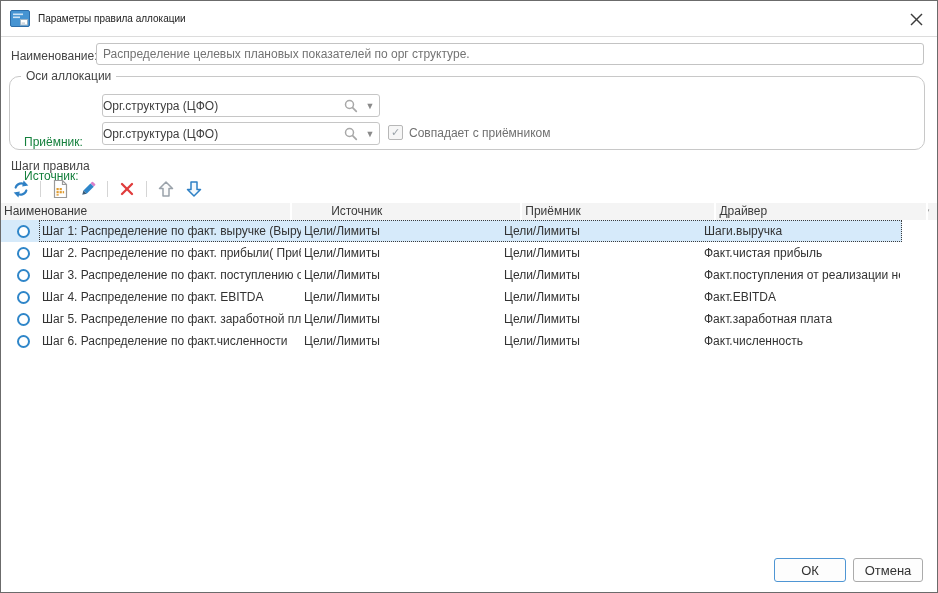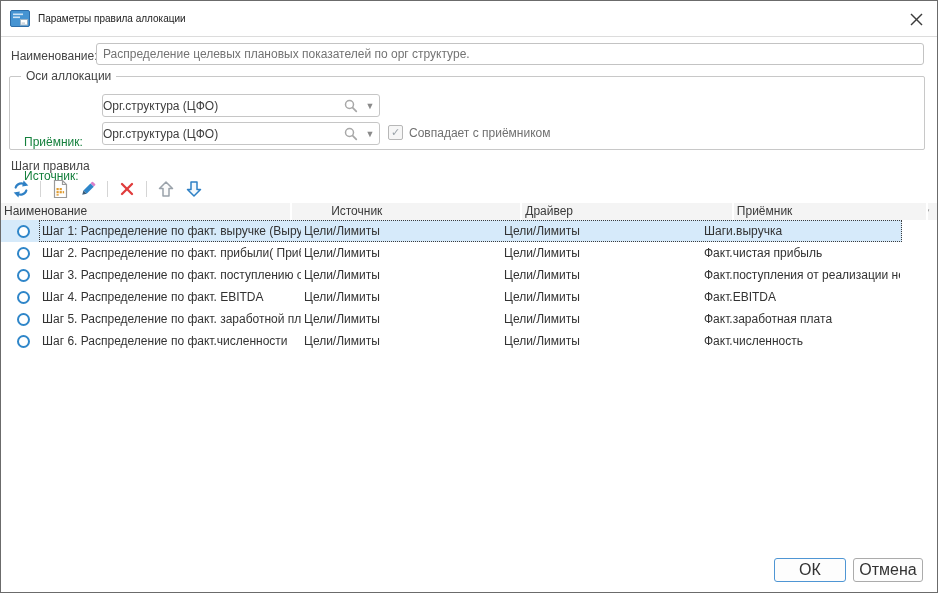--- a/index.html
+++ b/index.html
@@ -16,21 +16,21 @@
   .titlebar .title{margin-left:8px; font-size:10px; color:#222;}
   .close-btn{position:absolute; right:10px; top:7px; width:22px; height:22px;
     display:flex; align-items:center; justify-content:center; cursor:pointer;}
   
   .name-label{position:absolute; left:10px; top:48px; color:#444;}
   .name-input{position:absolute; left:95px; top:42px; width:814px; height:20px;
     border:1px solid #c3c3c3; border-radius:3px; padding:0 6px; font:12px "Liberation Sans",sans-serif;
     color:#737373; outline:none; background:#fff;}
   
   .groupbox{position:absolute; left:8px; top:75px; width:914px; height:72px;
-    border:1px solid #c8c8c8; border-radius:2px;}
+    border:1px solid #c8c8c8; border-radius:10px;}
   .groupbox .legend{position:absolute; top:-8px; left:11px; background:#fff; padding:0 5px; color:#444;}
   .fieldrow-label{position:absolute; left:14px; color:#15803d;margin-top:36px;}
   .combo{position:absolute; left:92px; width:276px; height:21px; border:1px solid #c6c6c6;
     border-radius:3px; display:flex; align-items:center; background:#fff; cursor:pointer;}
   .combo .val{flex:1; color:#3f3f3f; white-space:nowrap; overflow:hidden;}
   .combo .mag{width:16px; height:16px; margin-right:2px;}
   .combo .arr{width:18px; display:flex; align-items:center; justify-content:center; color:#8a8a8a; font-size:9px;}
   .checkbox-wrap{position:absolute; left:378px; top:48px; display:flex; align-items:center; color:#8d8d8d;}
   .checkbox-box{width:13px; height:13px; border:1px solid #b7b7b7; background:#f6f6f6; border-radius:2px;
     display:flex; align-items:center; justify-content:center; color:#9aa2a8; font-size:11px; line-height:1;}
@@ -58,21 +58,21 @@
   .cells{flex:1; display:flex; position:relative; align-items:center;}
   .td{padding-left:3px; white-space:nowrap; overflow:hidden; box-sizing:border-box; line-height:22px; height:22px;}
   .td.c-name{width:262px;}
   .td.c-src{width:200px;}
   .td.c-rcv{width:200px;}
   .td.c-drv{width:199px;}
   .trow.selected{background:#d6eafa;}
   .trow.selected .cells::after{content:""; position:absolute; inset:0; border:1px dotted #3c3c3c; pointer-events:none;}
   
   .btn{position:absolute; top:557px; height:24px; background:#fdfdfd; border-radius:3px;
-    display:flex; align-items:center; justify-content:center; font-size:16px; color:#333; cursor:pointer; box-sizing:border-box;}
+    display:flex; align-items:center; justify-content:center; font-size:13px; color:#333; cursor:pointer; box-sizing:border-box;}
   .btn-ok{left:773px; width:72px; border:1px solid #4f96d4;}
   .btn-cancel{left:852px; width:70px; border:1px solid #ababab;}
 </style>
 </head>
 <body>
 
 <div class="window">
 
   <div class="titlebar">
     <span class="app-icon">
@@ -181,22 +181,22 @@
       <svg width="16" height="18" viewBox="0 0 16 18">
         <polygon points="8,16 14.5,9.5 11,9.5 11,2 5,2 5,9.5 1.5,9.5" fill="#f2f8fd" stroke="#2e80c5" stroke-width="1.5" stroke-linejoin="round"></polygon>
       </svg>
     </span>
   </div>
 
   <div class="steps-table">
     <div class="thead">
       <div class="th c-name">Наименование</div>
       <div class="th c-src">Источник</div>
+      <div class="th c-rcv">Приёмник</div>
       <div class="th c-drv">Драйвер</div>
-      <div class="th c-rcv">Приёмник</div>
       <div class="th c-fill">
           <span class="chooser-arrow">▼</span>
         </div>
     </div>
 
     <div class="trow selected">
       <span class="icon-cell">
           <span class="row-circle"></span>
         </span>
       <div class="cells">

